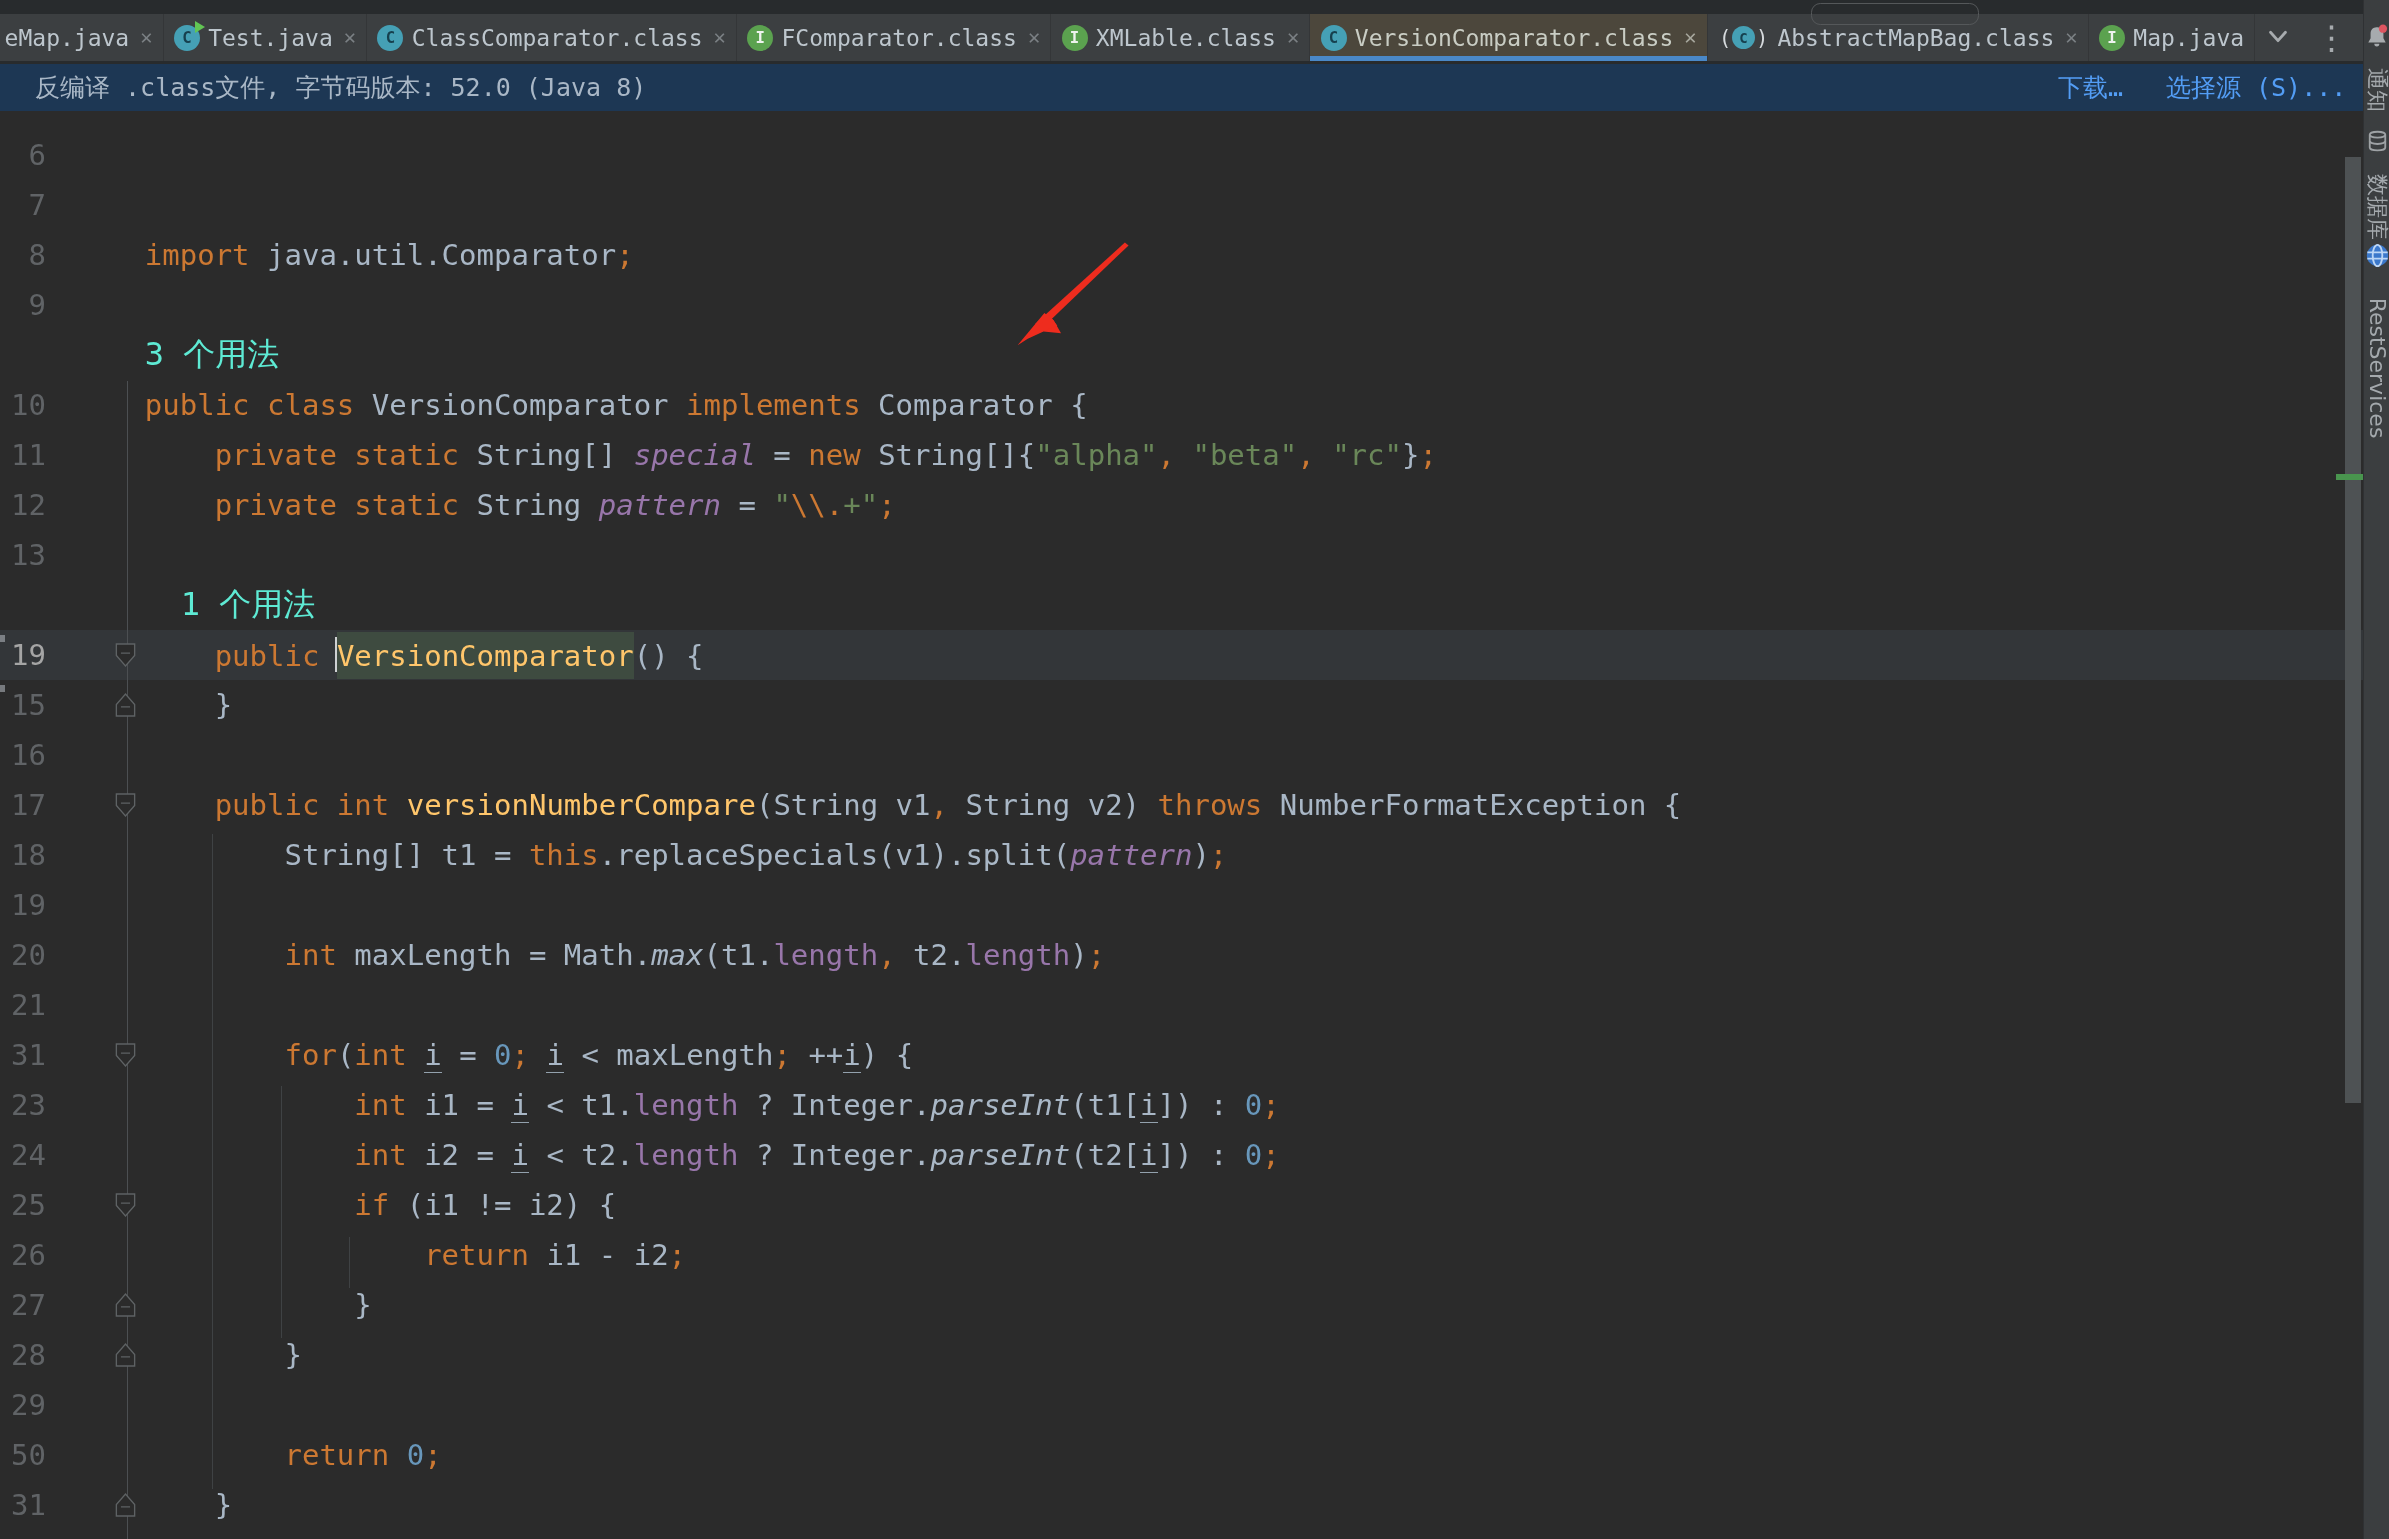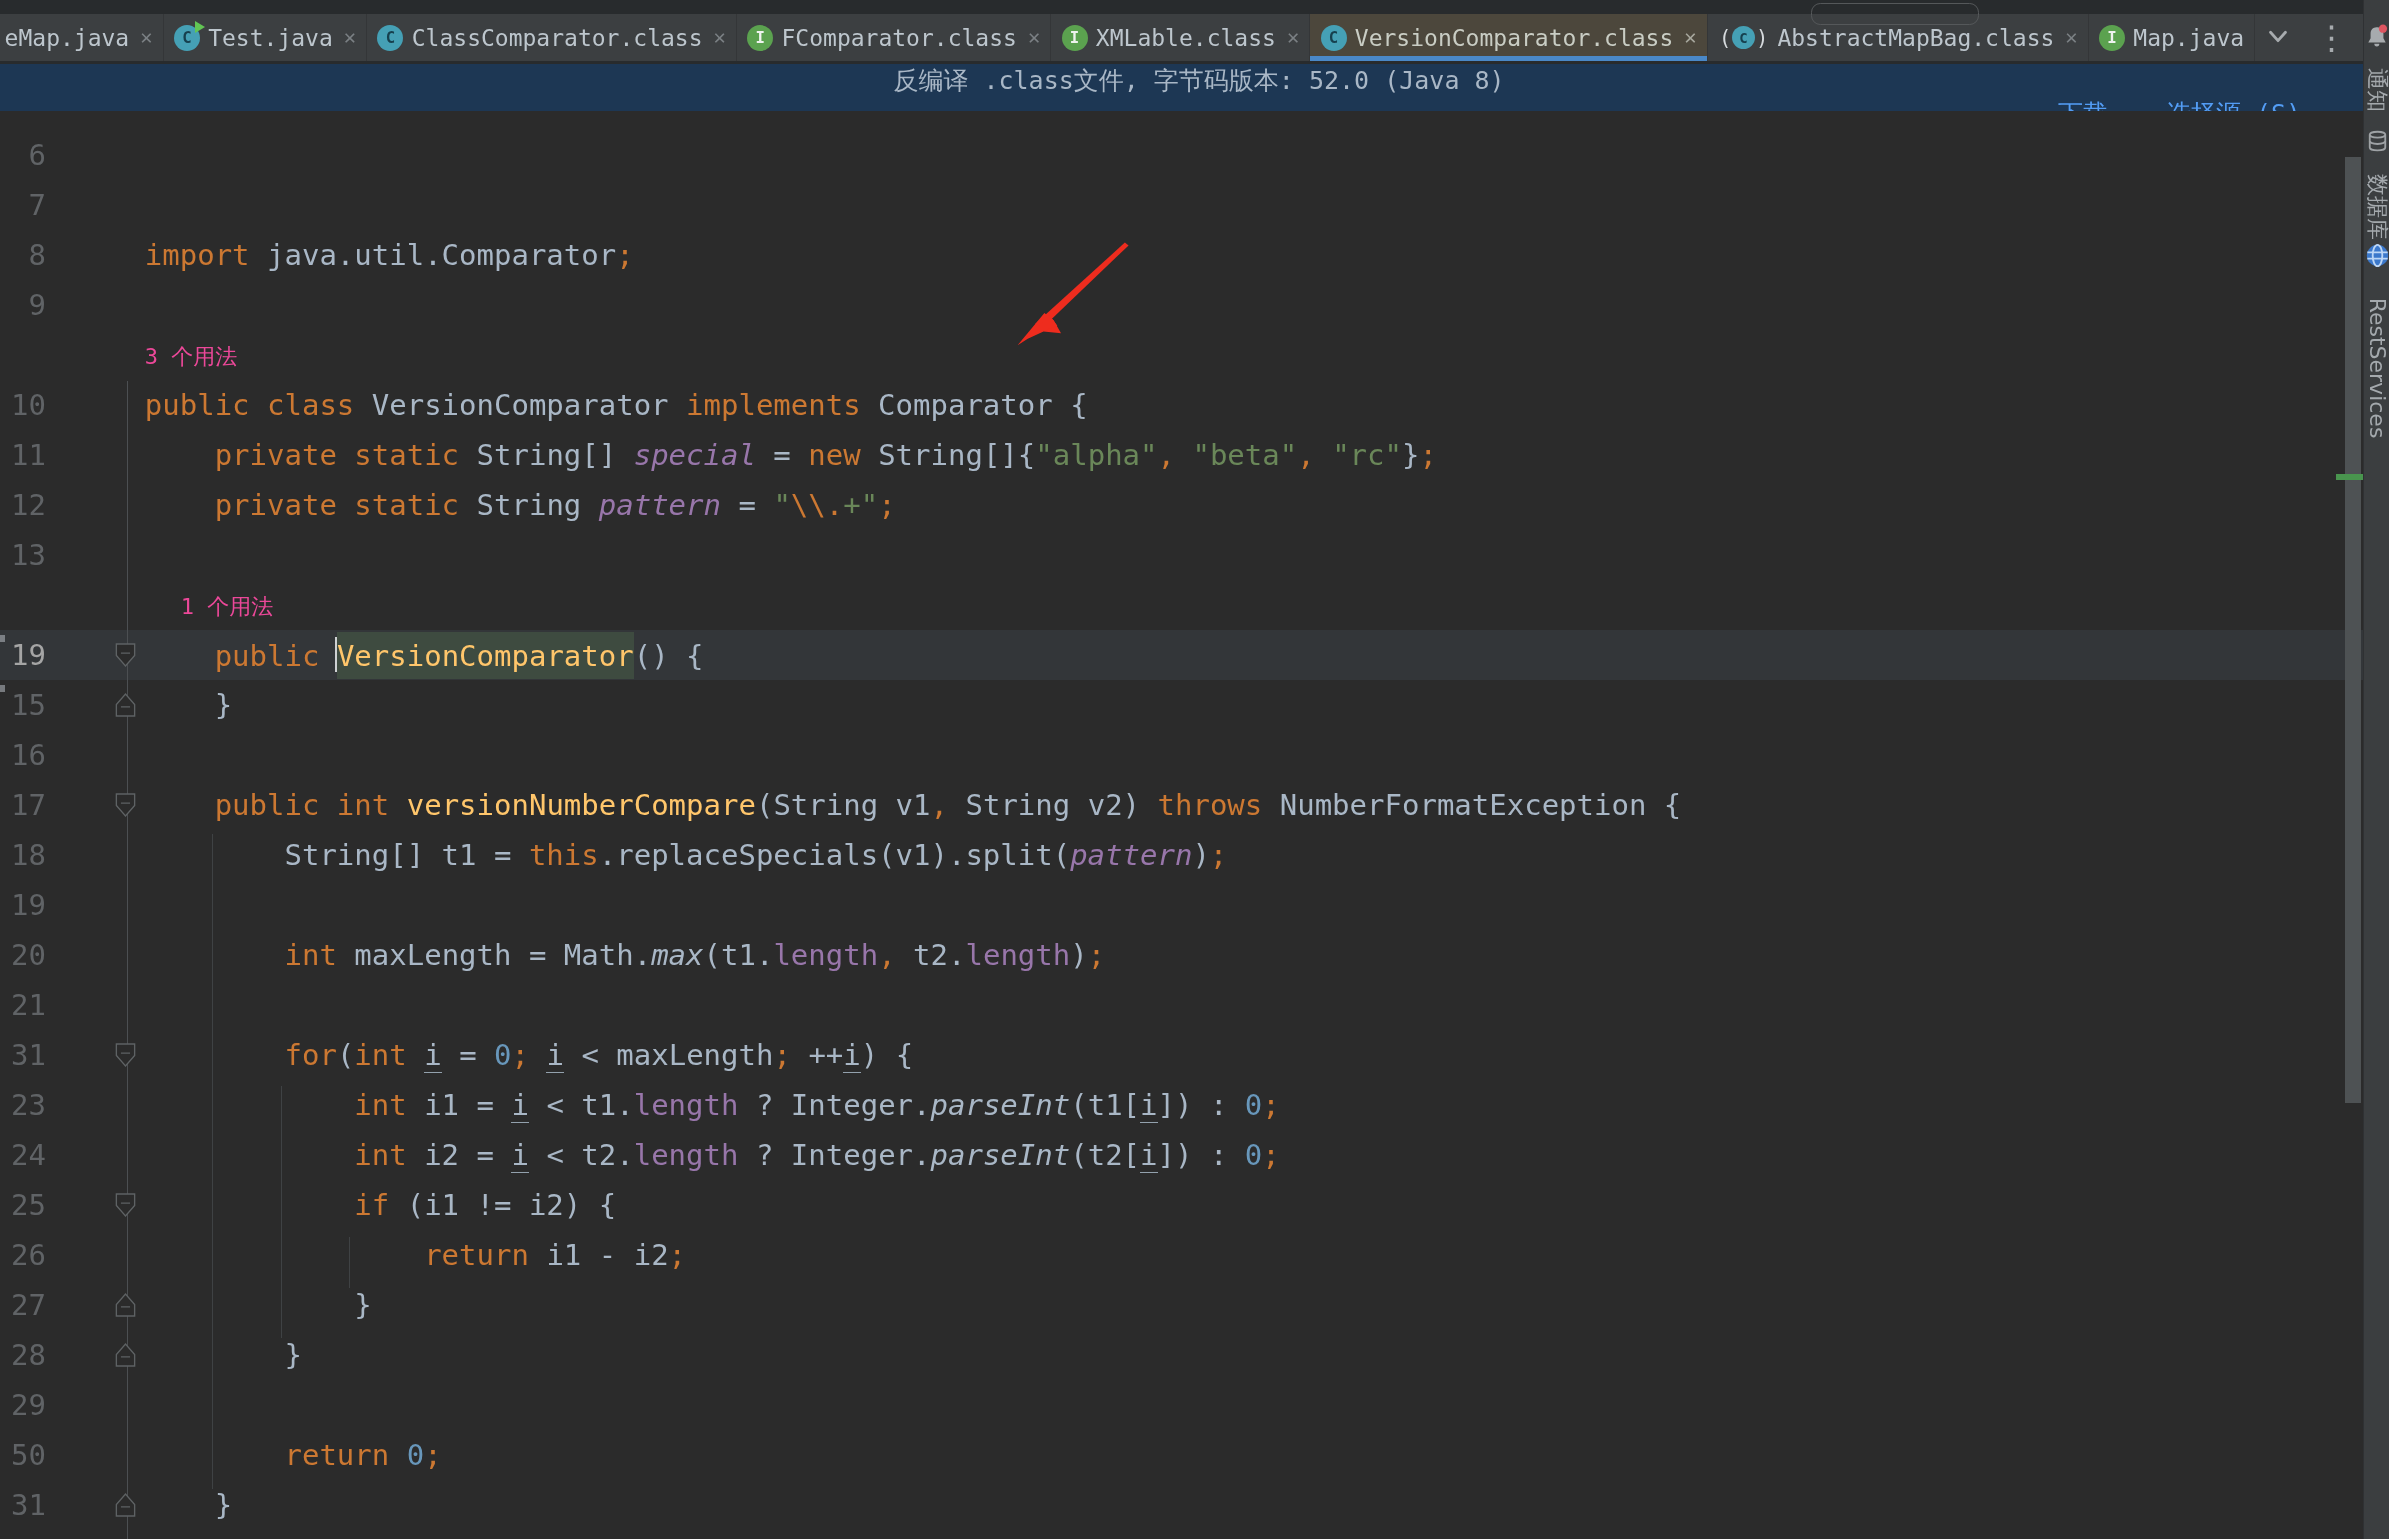--- a/index.html
+++ b/index.html
@@ -28,21 +28,21 @@
   .paren { color:#d6dadd; font-size:20.4px; margin:0 0.9px; }
   .runtri { position:absolute; top:-3.7px; right:-5.6px; width:0; height:0;
             border-left:10.2px solid #62c554; border-top:6.5px solid transparent; border-bottom:6.5px solid transparent; }
   .tab-extras { margin-left:auto; display:flex; align-items:center; gap:22px; padding-right:15px; }
   #widget-outline { position:absolute; left:1811px; top:-11px; width:168px; height:22px;
                     border:1.9px solid #55585a; border-radius:9.3px; }
   #gap { position:absolute; left:0; top:61px; width:2363px; height:2.8px; background:#282b2d; }
 
   
   #banner { position:absolute; left:0; top:64px; width:2363px; height:47px; background:#1d3754;
-            display:flex; align-items:center; font-size:25px;flex-direction:column; }
+            display:flex; align-items:center; font-size:25px; }
   #banner .msg { color:#a9b7c6; padding-left:35px; font-family:"DejaVu Sans Mono", monospace; }
   #banner .actions { margin-left:auto; display:flex; gap:43px; padding-right:16.7px; }
   #banner .lnk { color:#539df5; cursor:pointer; }
 
   
   #editor { position:absolute; left:0; top:111px; width:2363px; height:1428px; background:#2b2b2b; overflow:hidden; }
   #rows { position:relative; padding-top:18.5px; }
   .row { position:relative; height:50px; display:flex; align-items:center; font-size:29px; }
   .row.cur { background:#333639; }
   .gutter { flex:0 0 142px; display:flex; align-items:center; height:100%; position:relative; z-index:2; }
@@ -56,21 +56,21 @@
   .seg.st { color:#6a8759; }
   .seg.esc { color:#cc7832; }
   .seg.num2 { color:#6897bb; }
   .seg.fp { color:#9876aa; }
   .seg.fpi { color:#9876aa; font-style:italic; }
   .seg.mn { color:#ffc66b; }
   .seg.sm { font-style:italic; color:#a9b7c6; }
   .seg.un { border-bottom:1.9px solid #93a1ad; padding-bottom:0.9px; }
   .seg.hl { background:#3e4b40; padding:6.5px 0; margin:-6.5px 0; }
   .caret { display:inline-block; width:2.8px; height:35px; background:#ced1d3; vertical-align:-6.5px; margin:0 -1.4px; }
-  .hint { color:#ec4899; font-size:22px; }
+  .hint { color:#5eead4; font-size:32px; }
   .guide { position:absolute; width:0.9px; background:#3f4244; z-index:1; }
   #fold-connector { position:absolute; left:127px; width:0.9px; background:#4c4f52; z-index:1; }
   .edge-tick { position:absolute; left:0; width:4.6px; height:6.5px; background:#b6bcc2; opacity:.55; z-index:3; }
 
   
   #scroll-thumb { position:absolute; left:2345px; top:157px; width:15.7px; height:946px; background:#4e5254; }
   #stripe-mark { position:absolute; left:2336px; top:474px; width:27px; height:5.6px; background:#49954e; }
 
   
   #rightbar { position:absolute; left:2363px; top:0; width:26px; height:1540px; background:#3b3e40;

